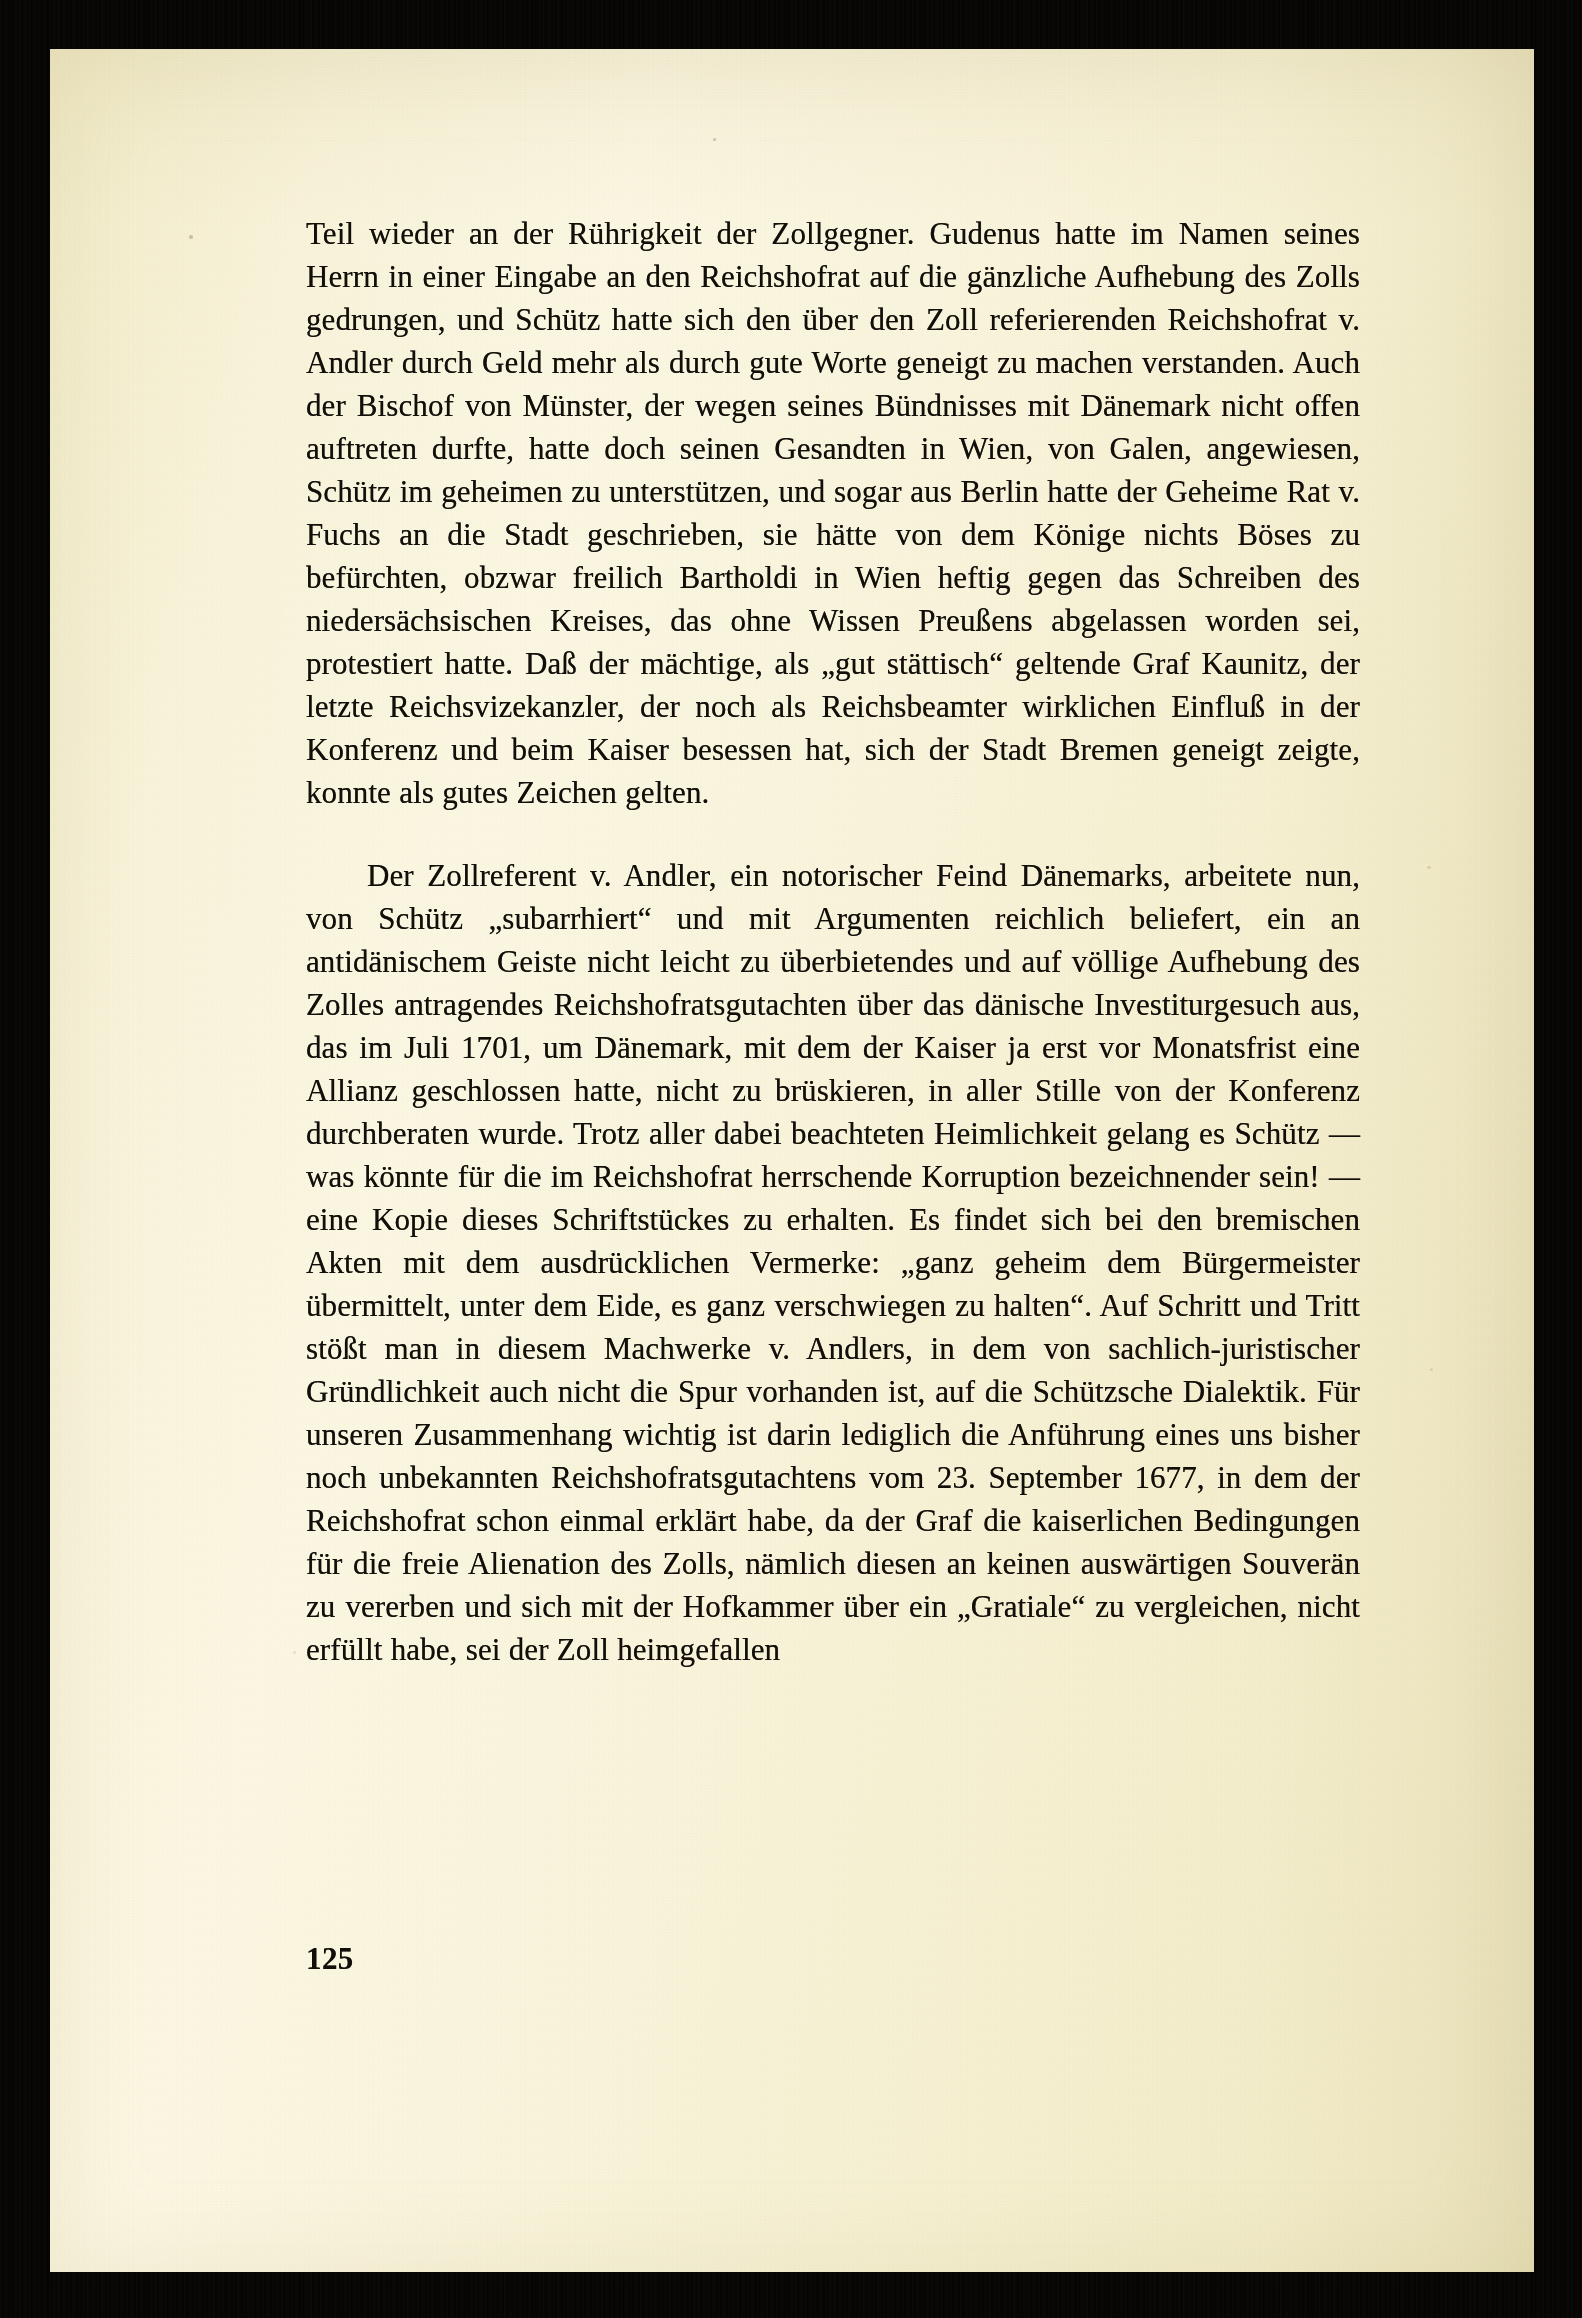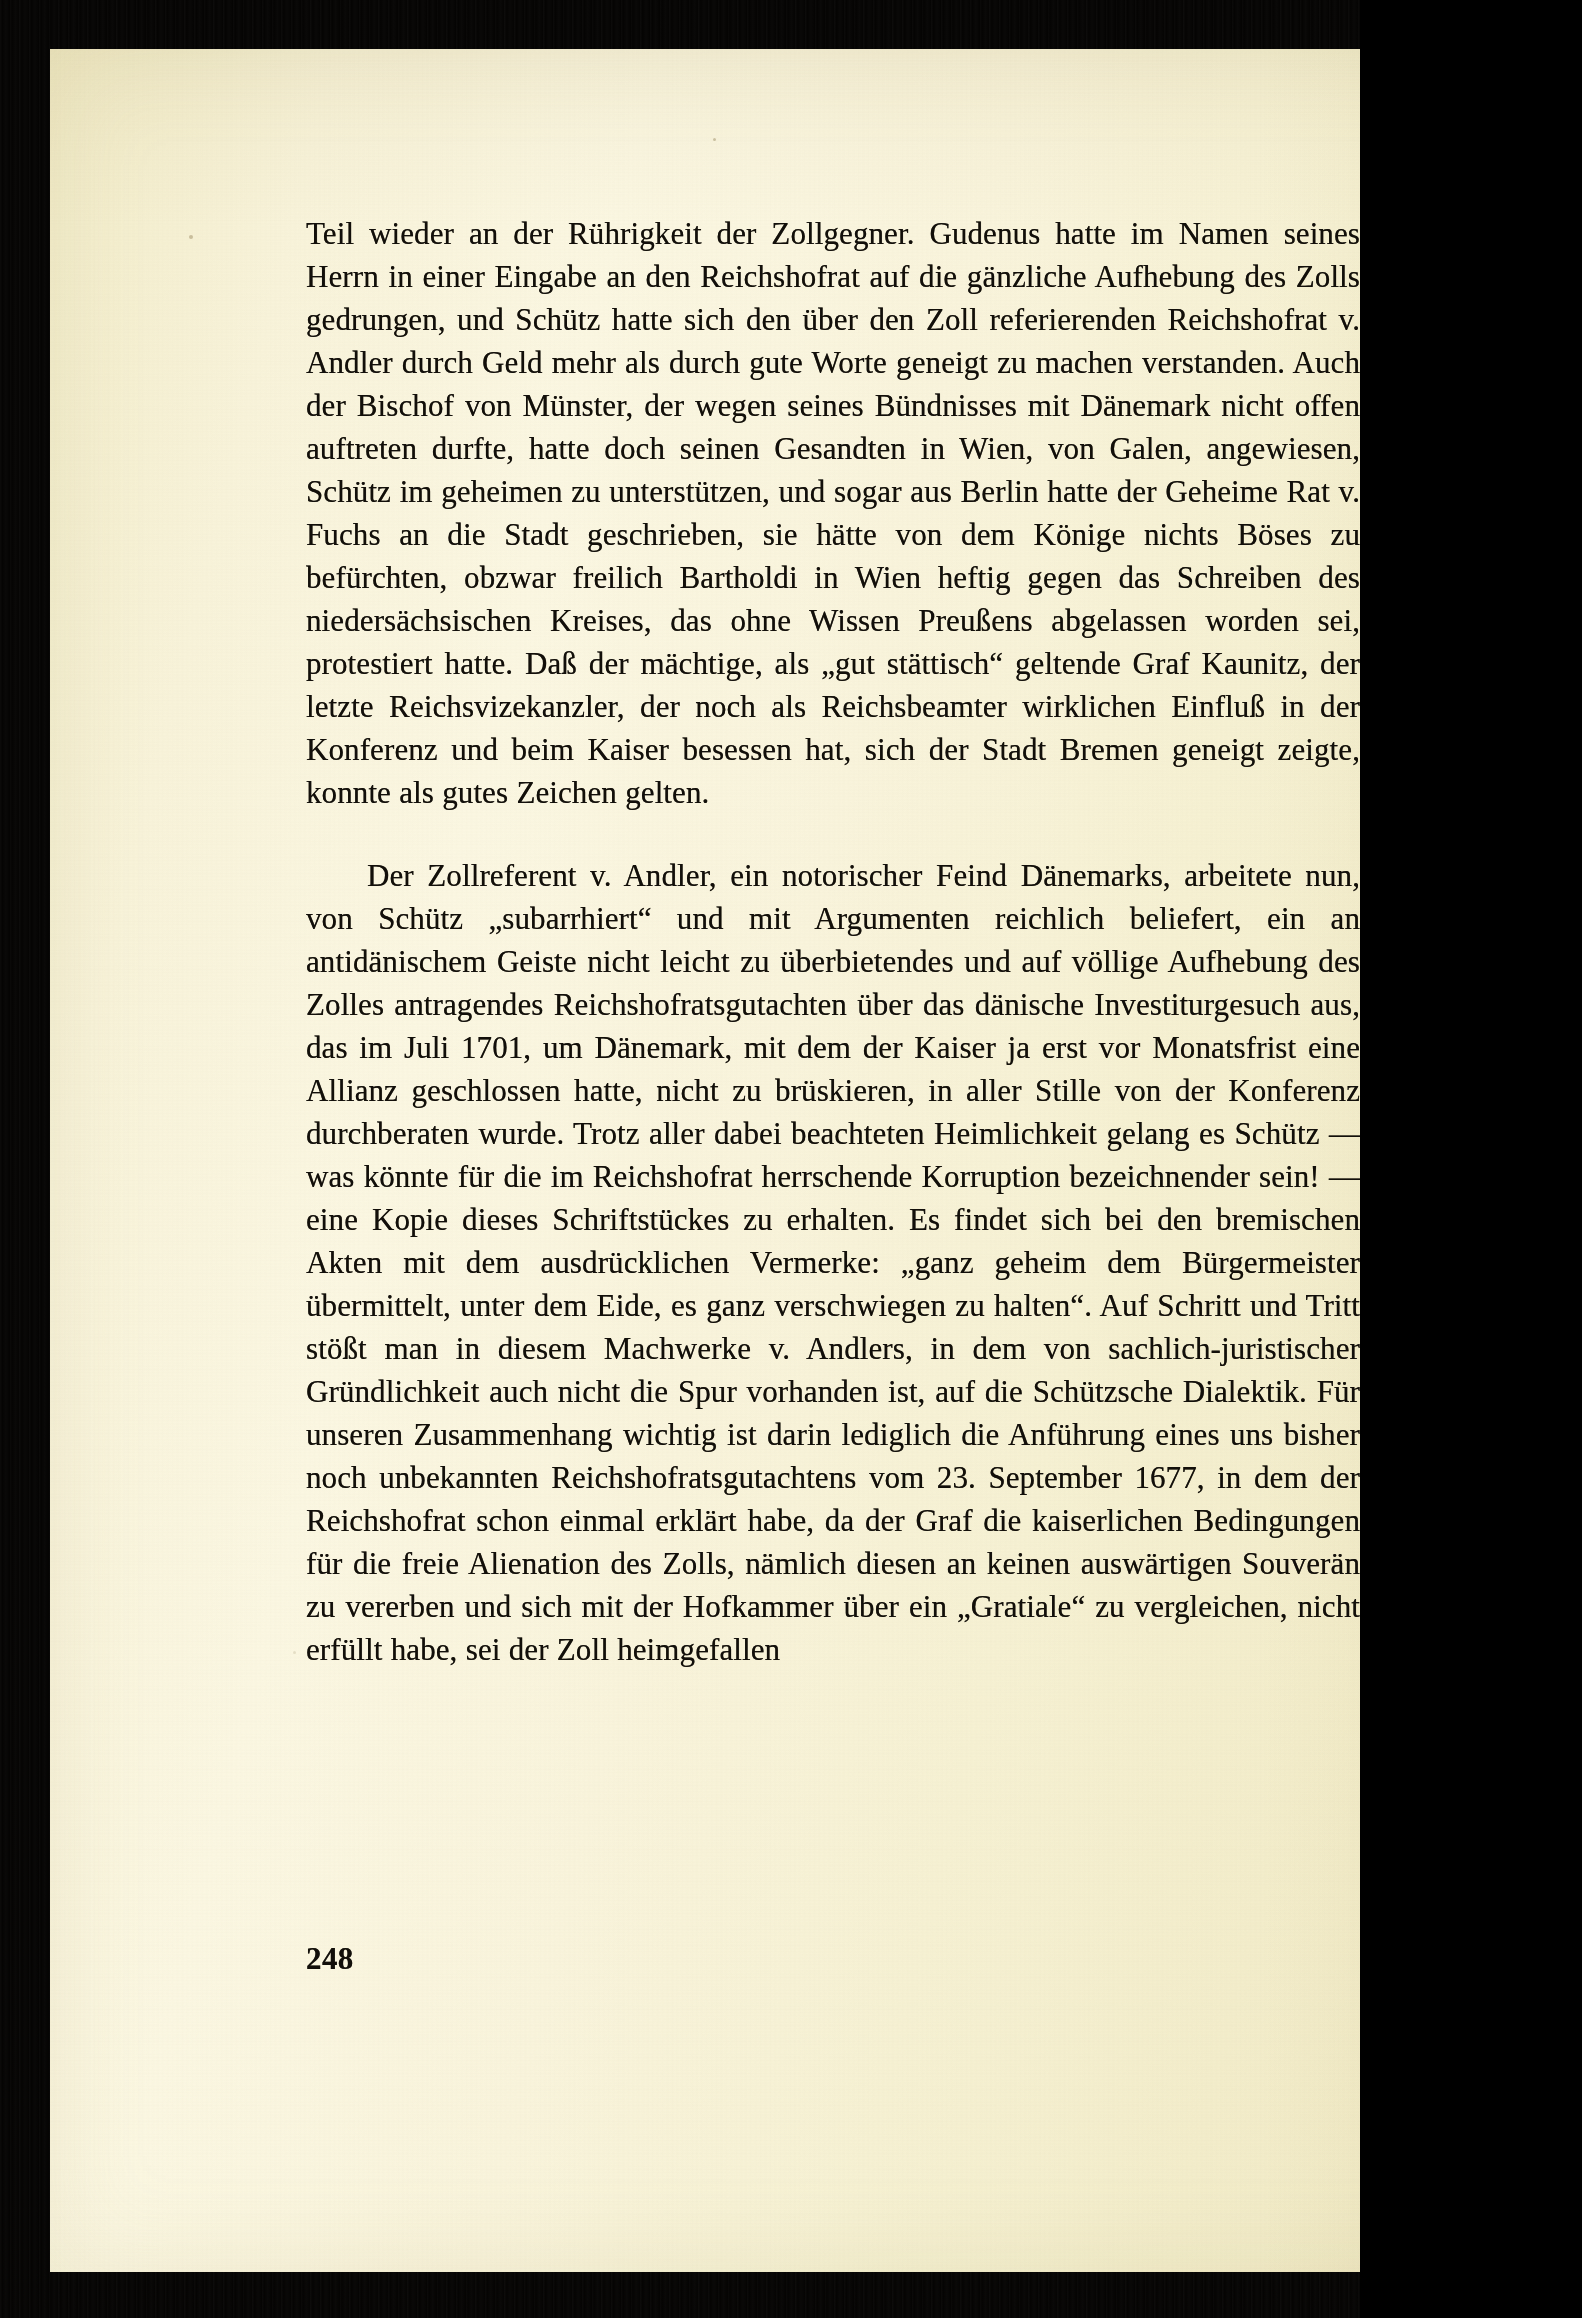--- a/index.html
+++ b/index.html
@@ -4,21 +4,21 @@
 <title>Scanned book page 162</title>
 <style>
   html, body {
     margin: 0;
     padding: 0;
     background: #000000;
   }
 
   #scan {
     position: relative;
-    width: 1360px;
+    width: 1582px;
     height: 2319px;
     background: #050403;
     overflow: hidden;
     font-family: "Liberation Serif", "DejaVu Serif", serif;
   }
 
   
   #scan::before {
     content: "";
     position: absolute;
@@ -162,16 +162,16 @@
     <div class="speck" style="left:1377px; top:817px; width:4px;  height:3.2px; opacity:.55;"></div>
     <div class="speck" style="left:1380px; top:1319px; width:3.2px;  height:3.2px; opacity:.5;"></div>
     <div class="speck" style="left:243px;  top:1602px; width:3.2px;  height:3.2px; opacity:.45;"></div>
   </div>
 
   <div class="textblock">
     <p class="para">Teil wieder an der Rührigkeit der Zollgegner. Gudenus hatte im Namen seines Herrn in einer Eingabe an den Reichshofrat auf die gänzliche Aufhebung des Zolls gedrungen, und Schütz hatte sich den über den Zoll referierenden Reichshofrat v. Andler durch Geld mehr als durch gute Worte geneigt zu machen verstanden. Auch der Bischof von Münster, der wegen seines Bündnisses mit Dänemark nicht offen auftreten durfte, hatte doch seinen Gesandten in Wien, von Galen, angewiesen, Schütz im geheimen zu unterstützen, und sogar aus Berlin hatte der Geheime Rat v. Fuchs an die Stadt geschrieben, sie hätte von dem Könige nichts Böses zu befürchten, obzwar freilich Bartholdi in Wien heftig gegen das Schreiben des niedersächsischen Kreises, das ohne Wissen Preußens abgelassen worden sei, protestiert hatte. Daß der mächtige, als „gut stättisch“ geltende Graf Kaunitz, der letzte Reichsvizekanzler, der noch als Reichsbeamter wirklichen Einfluß in der Konferenz und beim Kaiser besessen hat, sich der Stadt Bremen geneigt zeigte, konnte als gutes Zeichen gelten.</p>
     <p class="para indented">Der Zollreferent v. Andler, ein notorischer Feind Dänemarks, arbeitete nun, von Schütz „subarrhiert“ und mit Argumenten reichlich beliefert, ein an antidänischem Geiste nicht leicht zu überbietendes und auf völlige Aufhebung des Zolles antragendes Reichshofratsgutachten über das dänische Investiturgesuch aus, das im Juli 1701, um Dänemark, mit dem der Kaiser ja erst vor Monatsfrist eine Allianz geschlossen hatte, nicht zu brüskieren, in aller Stille von der Konferenz durchberaten wurde. Trotz aller dabei beachteten Heimlichkeit gelang es Schütz — was könnte für die im Reichshofrat herrschende Korruption bezeichnender sein! — eine Kopie dieses Schriftstückes zu erhalten. Es findet sich bei den bremischen Akten mit dem ausdrücklichen Vermerke: „ganz geheim dem Bürgermeister übermittelt, unter dem Eide, es ganz verschwiegen zu halten“. Auf Schritt und Tritt stößt man in diesem Machwerke v. Andlers, in dem von sachlich-juristischer Gründlichkeit auch nicht die Spur vorhanden ist, auf die Schützsche Dialektik. Für unseren Zusammenhang wichtig ist darin lediglich die Anführung eines uns bisher noch unbekannten Reichshofratsgutachtens vom 23. September 1677, in dem der Reichshofrat schon einmal erklärt habe, da der Graf die kaiserlichen Bedingungen für die freie Alienation des Zolls, nämlich diesen an keinen auswärtigen Souverän zu vererben und sich mit der Hofkammer über ein „Gratiale“ zu vergleichen, nicht erfüllt habe, sei der Zoll heimgefallen</p>
   </div>
 
-  <div class="folio">248</div>
+  <div class="folio">125</div>
 
 </div>
 
 
 </body></html>

